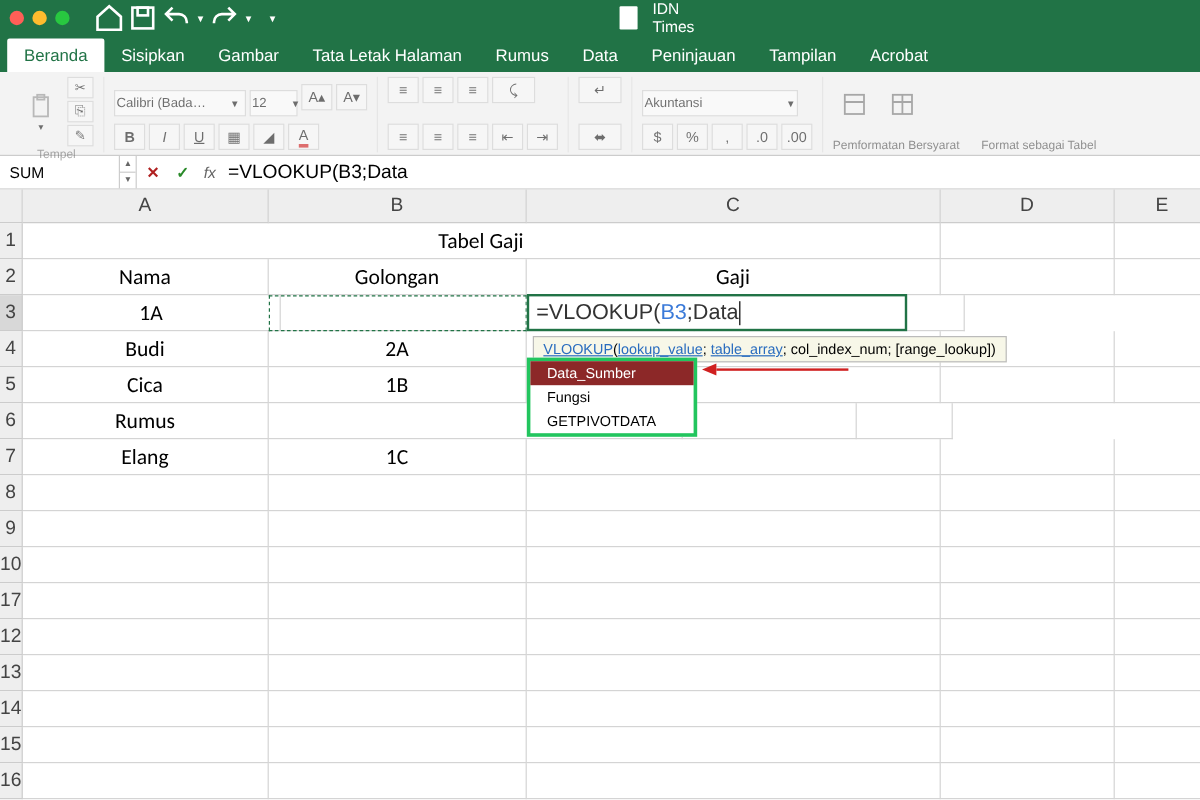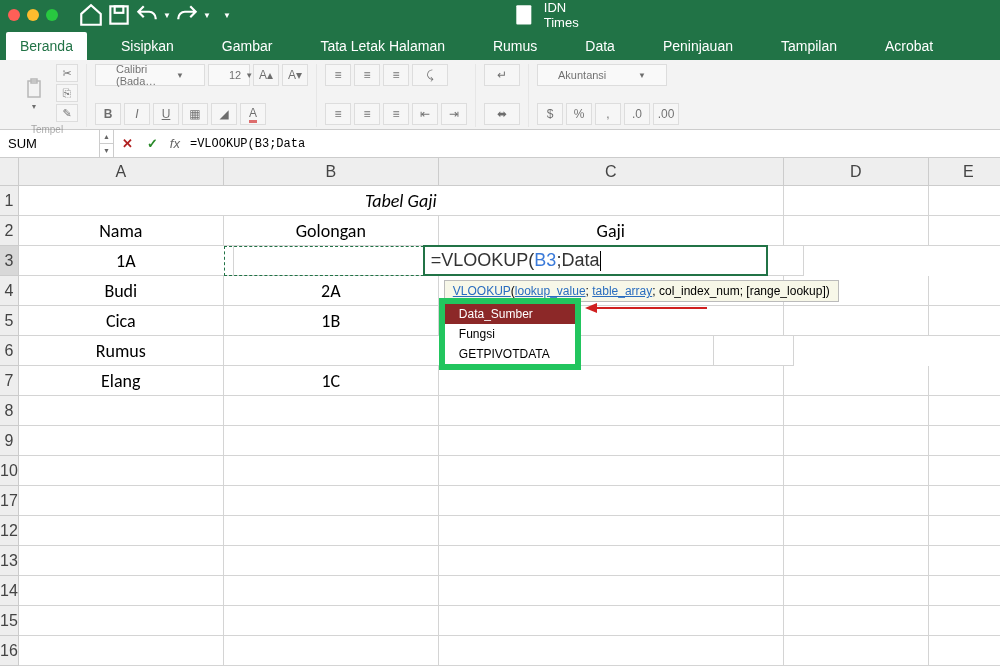--- a/index.html
+++ b/index.html
@@ -7,72 +7,72 @@
 
 .titlebar { height: 30px; background: #217346; display: flex; align-items: center; color: #fff; padding: 0 8px; }
 .traffic { display: flex; gap: 7px; margin-right: 20px; }
 .dot { width: 12px; height: 12px; border-radius: 50%; }
 .dot.red { background: #ff5f57; } .dot.yellow { background: #febc2e; } .dot.green { background: #28c840; }
 .qat { display: flex; gap: 2px; align-items: center; }
 .qat-item { width: 26px; height: 24px; display: flex; align-items: center; justify-content: center; color: #fff; font-size: 14px; cursor: pointer; }
 .qat-caret { width: 10px; font-size: 8px; display: flex; align-items: center; justify-content: center; }
 .doc-label { margin-left: 280px; display: flex; align-items: center; gap: 6px; }
 
-.tabbar { height: 30px; background: #217346; display: flex; align-items: flex-end; padding: 0 6px; gap: 20px; }
+.tabbar { height: 30px; background: #217346; display: flex; align-items: flex-end; padding: 0 6px; }
 .tab { padding: 6px 14px 6px; color: #fff; font-size: 14px; cursor: pointer; }
 .tab.active { background: #fff; color: #217346; border-radius: 2px 2px 0 0; }
 
 .ribbon { height: 70px; background: #f3f3f3; border-bottom: 1px solid #ccc; display: flex; padding: 4px 8px 2px; }
 .group { border-right: 1px solid #ddd; padding: 0 8px; display: flex; flex-direction: column; justify-content: space-between; opacity: 0.55; }
 .group:last-child { border-right: none; }
 .group-label { font-size: 10px; color: #666; text-align: center; margin-top: 2px; }
 .g-top { display: flex; gap: 4px; align-items: center; }
 .g-row { display: flex; gap: 3px; align-items: center; margin-bottom: 2px; }
 .big-btn { width: 36px; height: 46px; display: flex; flex-direction: column; align-items: center; justify-content: center; gap: 2px; }
 .big-btn svg { width: 24px; height: 24px; } .big-btn .caret { font-size: 7px; }
 .mini-col { display: flex; flex-direction: column; gap: 2px; }
 .mini { width: 22px; height: 18px; border: 1px solid #ccc; display: flex; align-items: center; justify-content: center; font-size: 11px; background: #fafafa; }
-.combo { height: 22px; border: 1px solid #ccc; background: #fff; display: flex; align-items: center; padding: 0 20px; font-size: 11px; gap: 4px; }
+.combo { height: 22px; border: 1px solid #ccc; background: #fff; display: flex; align-items: center; padding: 0 1px; font-size: 11px; gap: 20px; margin-top: 11px; }
 .btn { width: 26px; height: 22px; border: 1px solid #ccc; display: flex; align-items: center; justify-content: center; background: #fafafa; font-size: 12px; }
 .btn-wider { width: 36px; }
 
 .fbar { height: 28px; border-bottom: 1px solid #ccc; display: flex; align-items: center; background: #fff; }
 .name-box { width: 100px; border-right: 1px solid #ccc; padding: 0 8px; font-size: 13px; height: 100%; display: flex; align-items: center; }
 .name-toggle { width: 14px; display: flex; flex-direction: column; border-right: 1px solid #ccc; height: 100%; }
 .nt { flex: 1; display: flex; align-items: center; justify-content: center; font-size: 7px; color: #666; border-bottom: 1px solid #ccc; }
 .nt:last-child { border-bottom: none; }
 .fx-cancel { color: #b02020; font-weight: bold; padding: 0 8px; cursor: pointer; }
 .fx-accept { color: #2a8a2a; font-weight: bold; padding: 0 6px; cursor: pointer; }
 .fx-label { font-style: italic; color: #666; padding: 0 6px; }
-.fx-input { flex: 1; font-size: 12px; padding: 0 4px; font-family: Liberation Mono, monospace; }
+.fx-input { flex: 1; font-size: 16px; padding: 0 4px; }
 
 .sheet { position: relative; display: flex; }
 .rowhead-col { width: 40px; }
 .corner { height: 28px; background: #eee; border-right: 1px solid #ccc; border-bottom: 1px solid #ccc; }
 .rowhead { height: 30px; background: #eee; border-right: 1px solid #ccc; border-bottom: 1px solid #ccc; display: flex; align-items: center; justify-content: center; font-size: 16px; color: #444; }
 .rowhead.active { background: #d8d8d8; }
 .grid { flex: 1; position: relative; }
 .colheads { display: flex; height: 28px; }
 .colhead { background: #eee; border-right: 1px solid #ccc; border-bottom: 1px solid #ccc; display: flex; align-items: center; justify-content: center; font-size: 16px; color: #444; }
 .cA { width: 205px; } .cB { width: 215px; } .cC { width: 345px; } .cD { width: 145px; } .cE { width: 80px; }
 .row { display: flex; height: 30px; }
 .cell { border-right: 1px solid #d4d4d4; border-bottom: 1px solid #d4d4d4; display: flex; align-items: center; justify-content: center; font-size: 18px; font-family: Calibri, sans-serif; }
-.merged { width: 765px; font-style: italic; } 
+.merged { width: 765px; } 
 .sel-box { position: absolute; border: 1.5px dashed #217346; pointer-events: none; }
 .active-cell { position: absolute; border: 2px solid #217346; background: #fff; display: flex; align-items: center; padding: 0 6px; font-size: 18px; font-family: Calibri, sans-serif; }
 .caret-bl { color: #333; }
 .b3ref { color: #3a7ad9; }
 .edit-caret { width: 1px; height: 20px; background: #000; display: inline-block; margin-left: 1px; animation: blink 1s infinite; }
 @keyframes blink { 50% { opacity: 0; } }
 
 .tooltip { position: absolute; background: #f7f7e8; border: 1px solid #bbb; font-size: 12px; padding: 3px 8px; font-family: Arial; white-space: nowrap; }
 .tooltip .fn { color: #2a6dbf; text-decoration: underline; }
 .tooltip .cur { color: #2a6dbf; text-decoration: underline; font-weight: normal; }
 
-.autocomplete { position: absolute; background: #fff; border: 6px solid #22c55e; font-size: 12px; }
+.autocomplete { position: absolute; background: #fff; border: 3px solid #22c55e; font-size: 12px; }
 .ac-item { padding: 3px 24px 3px 14px; font-family: Arial; cursor: pointer; }
 .ac-item.sel { background: #8c2828; color: #fff; }
 
 .arrow { position: absolute; }
 .arrow-line { height: 2px; background: #d02020; }
 .arrow-head { width: 0; height: 0; border-top: 5px solid transparent; border-bottom: 5px solid transparent; border-right: 12px solid #d02020; position: absolute; left: -12px; top: -4px; }
 </style>
 </head>
 <body>
 
@@ -206,20 +206,41 @@
           <span style="font-size:8px;margin-left:auto">▼</span>
         </div>
       </div>
     <div class="g-row">
       <div class="btn">$</div>
       <div class="btn">%</div>
       <div class="btn">,</div>
       <div class="btn">.0</div>
       <div class="btn">.00</div>
     </div>
+  </div>
+  <div class="group" style="opacity:0.7">
+    <div class="g-top">
+      <div class="big-btn">
+        <svg viewBox="0 0 24 24" fill="none" stroke="#888" stroke-width="1.5">
+            <rect x="4" y="4" width="16" height="16"></rect>
+            <line x1="4" y1="10" x2="20" y2="10"></line>
+          </svg>
+      </div>
+      <div class="big-btn">
+        <svg viewBox="0 0 24 24" fill="none" stroke="#888" stroke-width="1.5">
+            <rect x="4" y="4" width="16" height="16"></rect>
+            <line x1="4" y1="10" x2="20" y2="10"></line>
+            <line x1="12" y1="4" x2="12" y2="20"></line>
+          </svg>
+      </div>
+    </div>
+    <div class="group-label" style="display:flex;gap:18px">
+        <span>Pemformatan Bersyarat</span>
+        <span>Format sebagai Tabel</span>
+      </div>
   </div>
 </div>
 
 <div class="fbar">
   <div class="name-box">SUM</div>
   <div class="name-toggle">
       <div class="nt">▲</div>
       <div class="nt">▼</div>
     </div>
   <div class="fx-cancel">✕</div>
@@ -360,21 +381,21 @@
     <div class="row">
         <div class="cell cA"></div>
         <div class="cell cB"></div>
         <div class="cell cC"></div>
         <div class="cell cD"></div>
         <div class="cell cE"></div>
       </div>
 
     <div class="sel-box" style="left:205px;top:88px;width:215px;height:30px"></div>
 
-    <div class="active-cell" style="left:404px;top:87px;width:345px;height:31px">
+    <div class="active-cell" style="left:420px;top:87px;width:317px;height:31px">
       <span class="caret-bl">=VLOOKUP(</span>
         <span class="b3ref">B3</span>
         <span class="caret-bl">;Data</span>
         <span class="edit-caret"></span>
     </div>
 
     <div class="tooltip" style="left:425px;top:122px">
       <span class="fn">VLOOKUP</span>(<span class="fn">lookup_value</span>; <span class="cur">table_array</span>; <span>col_index_num</span>; <span>[range_lookup]</span>)
     </div>
 

